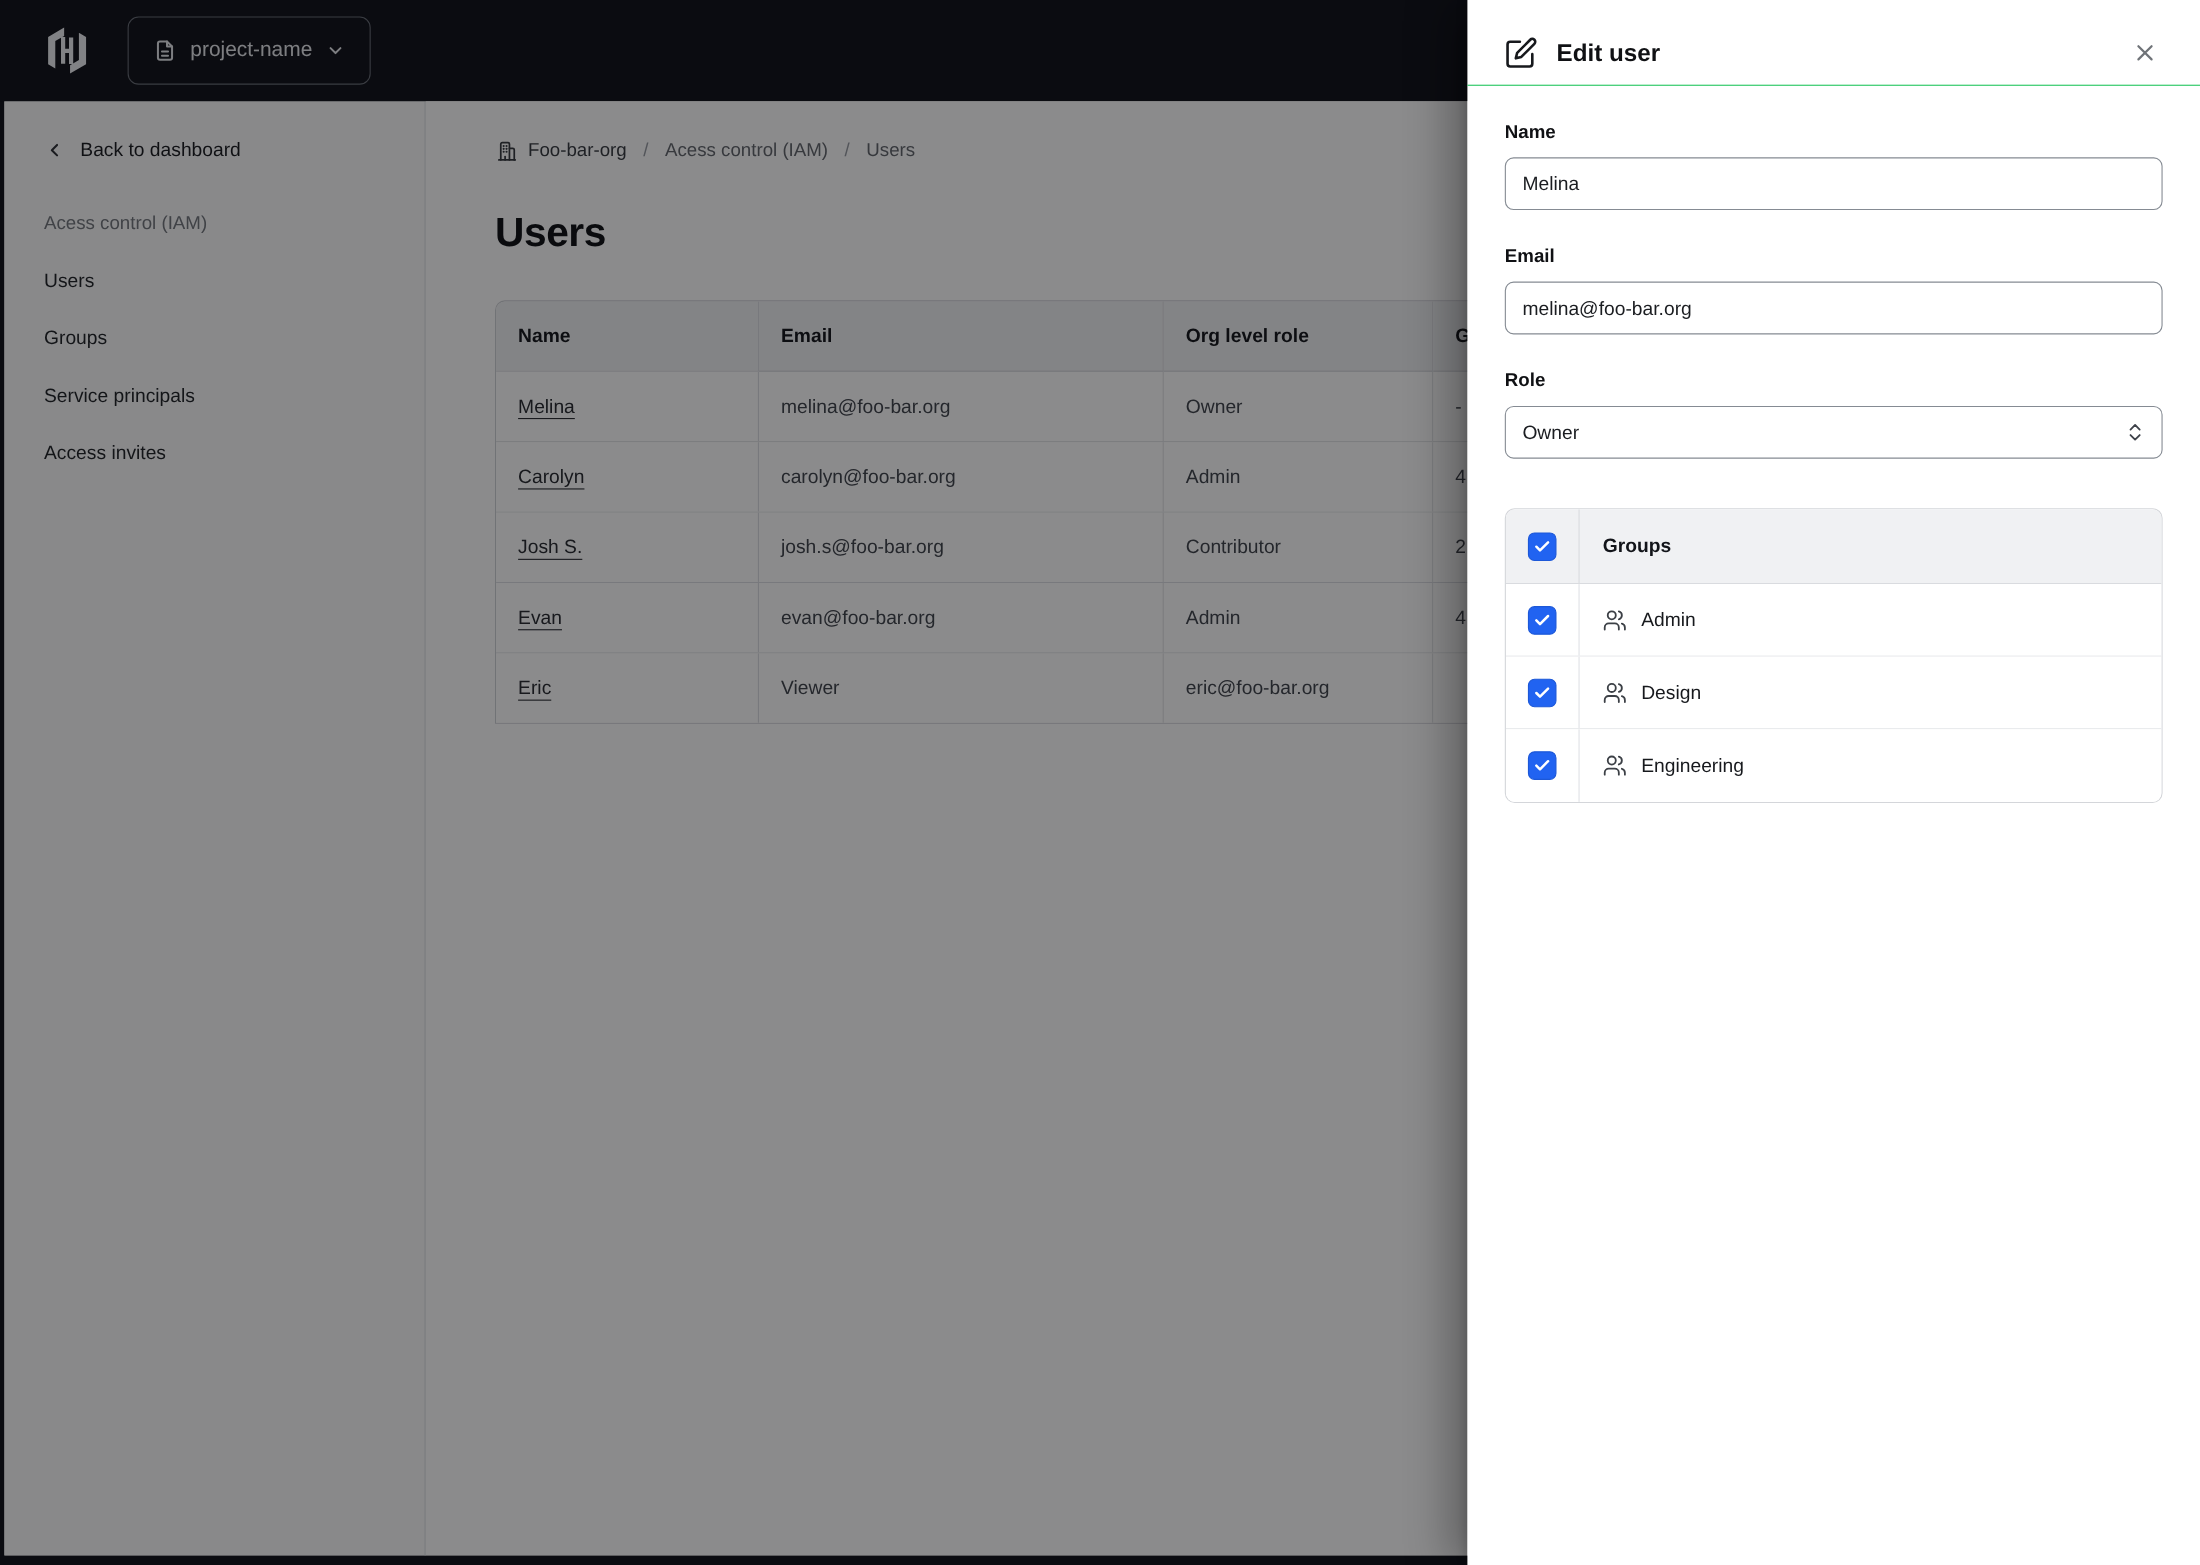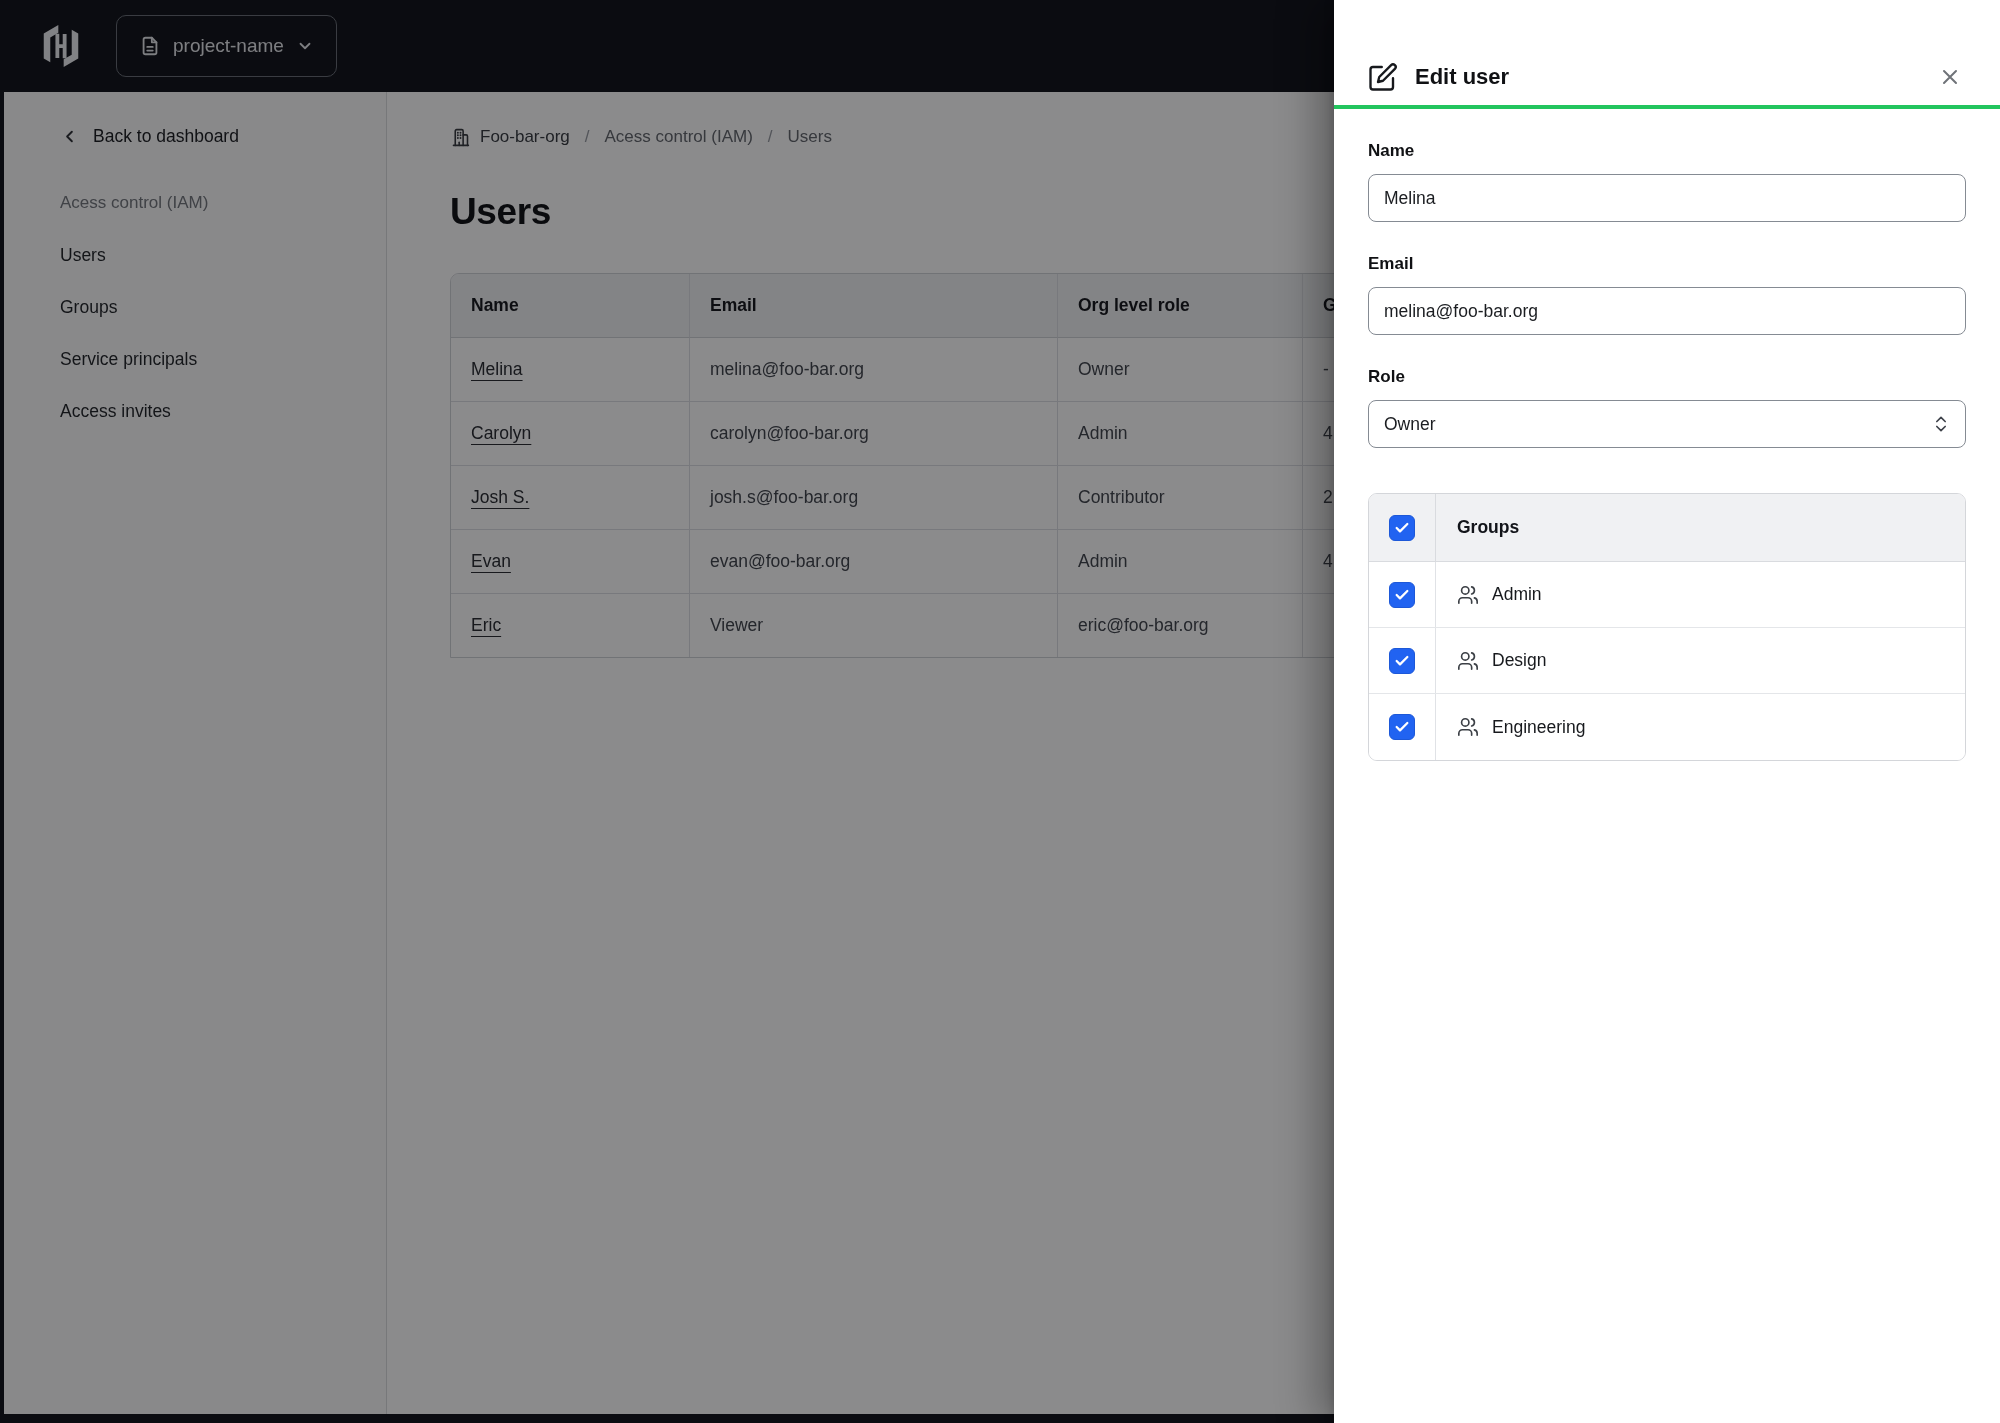--- a/index.html
+++ b/index.html
@@ -22,21 +22,21 @@
     color:#e4e6ea;font-size:19px;font-weight:500;cursor:pointer;
     font-family:inherit;
   }
   .project-switcher svg{flex:0 0 auto;}
   
   .app-body{
     display:flex;margin-left:4px;height:1322px;width:1996px;background:#ffffff;
   }
   .sidebar{
     width:383px;flex:0 0 auto;background:#fbfbfc;border-right:1px solid #d9dbde;
-    padding:34px 30px 0 56px;
+    padding:34px 30px 0 36px;
   }
   .back-link{
     display:flex;align-items:center;gap:14px;color:#17191d;font-size:17.5px;
     font-weight:500;cursor:pointer;
   }
   .back-link svg{color:#2a2d32;}
   .side-section-label{
     margin-top:46px;font-size:17px;color:#71757b;
   }
   .side-nav{display:flex;flex-direction:column;margin-top:32px;gap:31px;}
@@ -80,21 +80,21 @@
     background:rgba(8,9,11,0.47);z-index:40;
   }
   
   .drawer{
     position:absolute;top:0;right:0;width:666px;height:1423px;background:#ffffff;
     z-index:50;box-shadow:-18px 0 38px rgba(0,0,0,0.30),-2px 0 8px rgba(0,0,0,0.15);
     display:flex;flex-direction:column;
   }
   .drawer-header{
     height:78px;flex:0 0 auto;display:flex;align-items:center;gap:17px;
-    padding:18px 30px 0 34px;border-bottom:4px solid #22c55e;margin-top:31px;
+    padding:18px 30px 0 34px;border-bottom:1px solid #22c55e;
   }
   .drawer-header svg.edit{color:#17191d;}
   .drawer-title{margin:0;font-size:22px;font-weight:700;color:#101114;flex:1 1 auto;}
   .drawer-close{
     background:none;border:none;padding:8px;color:#6f7378;cursor:pointer;line-height:0;
   }
   .drawer-body{padding:0 34px;flex:1 1 auto;}
   .field-label{margin-top:32px;font-size:17px;font-weight:700;color:#101114;}
   .text-input{
     margin-top:13px;width:100%;height:48px;border:1.5px solid #858b93;border-radius:8px;

